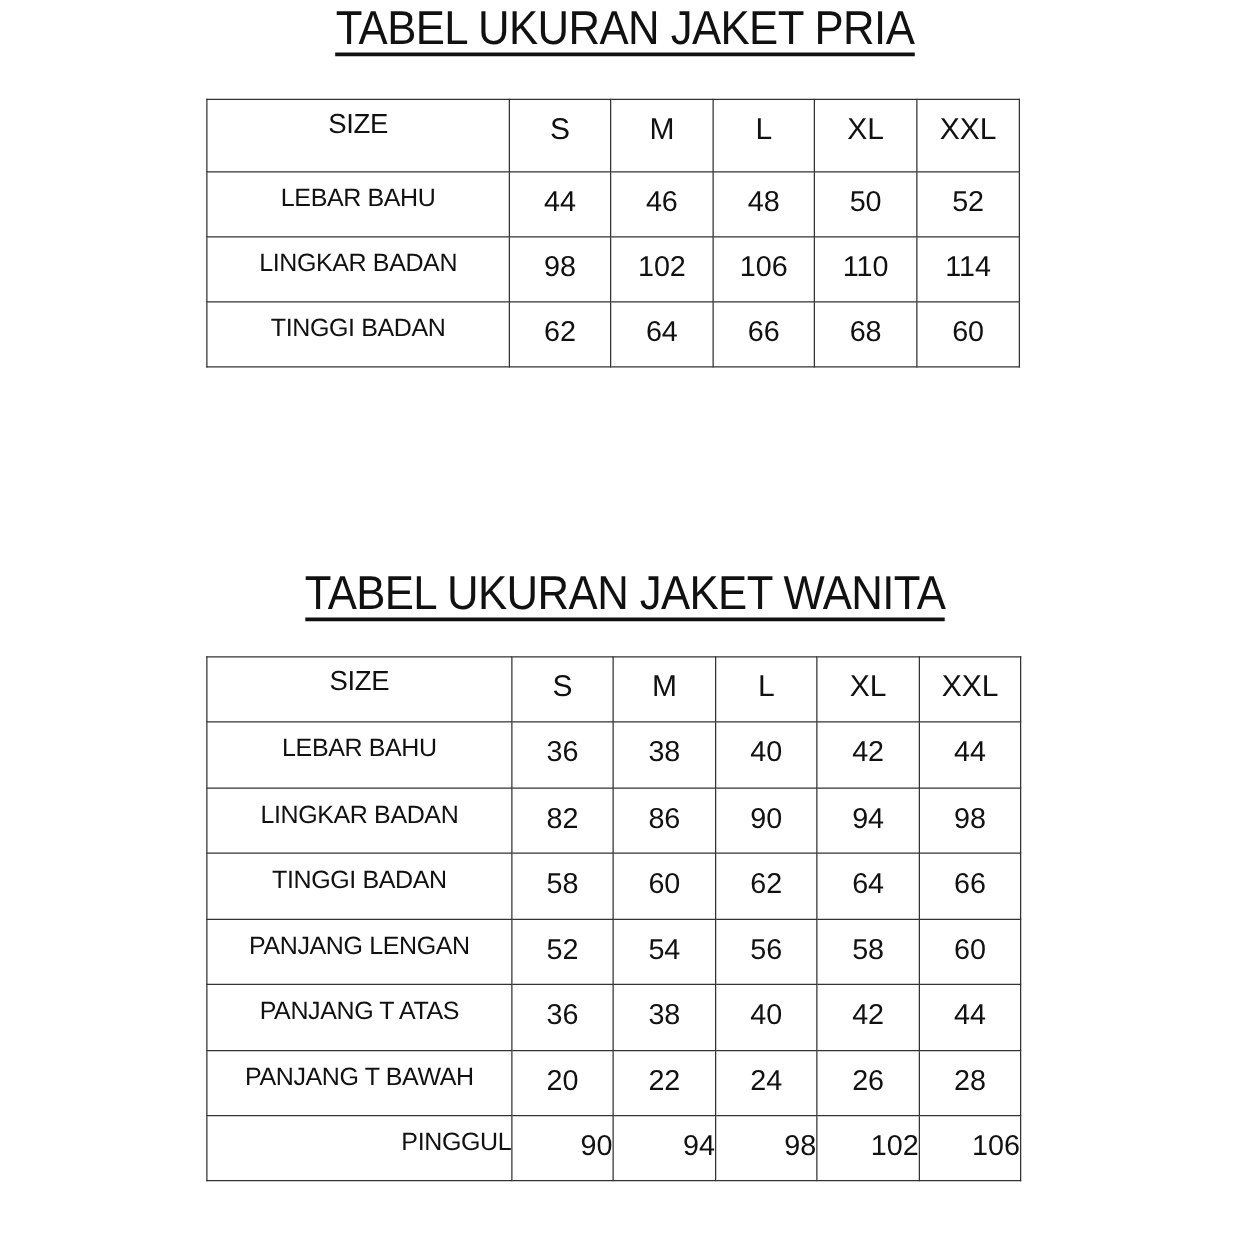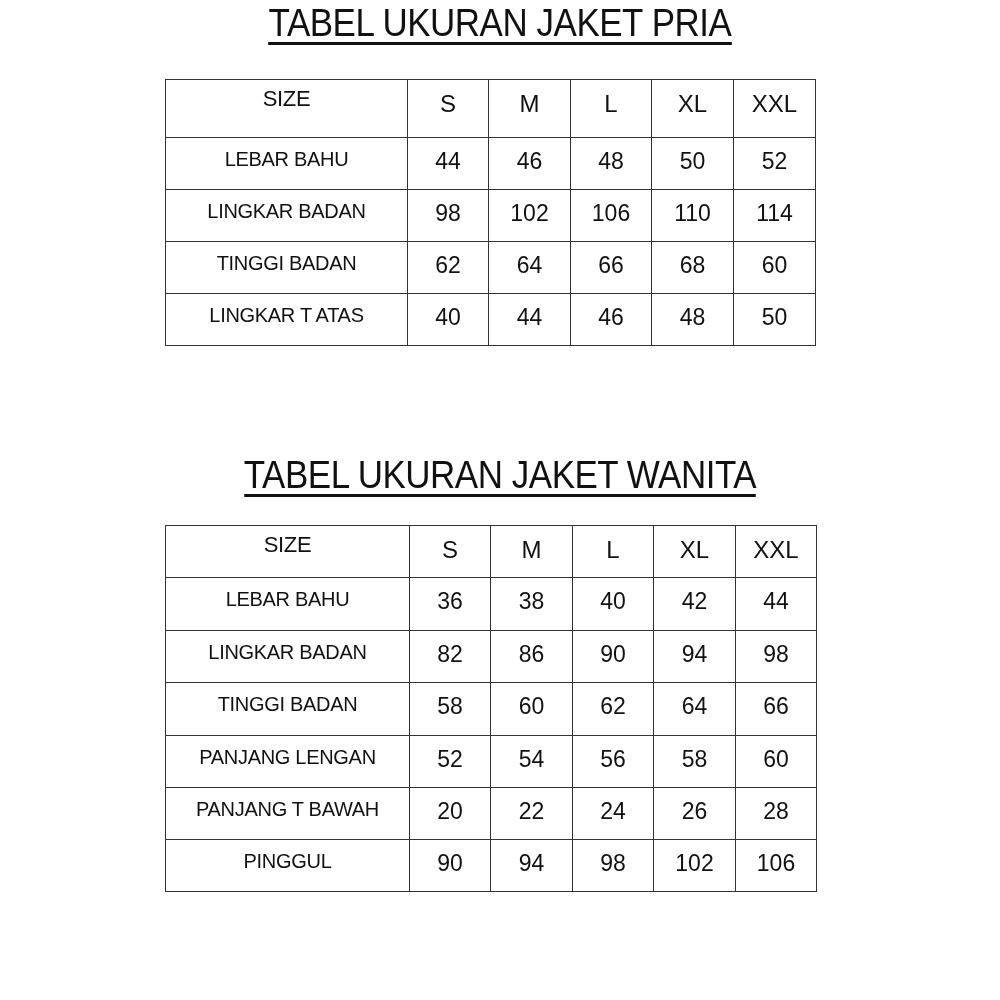--- a/index.html
+++ b/index.html
@@ -12,21 +12,21 @@
   table { position:absolute; border-collapse:collapse; table-layout:fixed;border-radius:10px; }
   td { border:1.5px solid #333; text-align:center; vertical-align:top;
        font-size:23px; padding:0; padding-top:10px; box-sizing:border-box;
        white-space:nowrap; overflow:visible; }
   td.lbl { font-size:20px; letter-spacing:-0.3px; }
   .hdr td { font-size:24px; }
   .hdr td.lbl { font-size:22px; padding-top:6px; }
   #pria { left:165px; top:79px; width:650px; }
   #wanita { left:165px; top:525px; width:651px; }
   tr.merge-top td { border-bottom:none; }
-  tr.merge-bot td { border-top:none; }
+  tr.merge-bot td { border-top:none;text-align:right; }
 </style>
 </head>
 <body>
 
 <div class="title" style="top:2px;">
   <span>TABEL UKURAN JAKET PRIA</span>
 </div>
 
 <table id="pria">
   <colgroup>
@@ -62,28 +62,20 @@
     <td>110</td>
     <td>114</td>
   </tr>
   <tr style="height:52px">
     <td class="lbl">TINGGI BADAN</td>
     <td>62</td>
     <td>64</td>
     <td>66</td>
     <td>68</td>
     <td>60</td>
-  </tr>
-  <tr style="height:52px">
-    <td class="lbl">LINGKAR T ATAS</td>
-    <td>40</td>
-    <td>44</td>
-    <td>46</td>
-    <td>48</td>
-    <td>50</td>
   </tr>
 </tbody>
   </table>
 
 <div class="title" style="top:454px;">
   <span>TABEL UKURAN JAKET WANITA</span>
 </div>
 
 <table id="wanita">
   <colgroup>
@@ -128,20 +120,28 @@
     <td>66</td>
   </tr>
   <tr style="height:52px">
     <td class="lbl">PANJANG LENGAN</td>
     <td>52</td>
     <td>54</td>
     <td>56</td>
     <td>58</td>
     <td>60</td>
   </tr>
+  <tr style="height:53px">
+    <td class="lbl">PANJANG T ATAS</td>
+    <td>36</td>
+    <td>38</td>
+    <td>40</td>
+    <td>42</td>
+    <td>44</td>
+  </tr>
   <tr style="height:52px">
     <td class="lbl">PANJANG T BAWAH</td>
     <td>20</td>
     <td>22</td>
     <td>24</td>
     <td>26</td>
     <td>28</td>
   </tr>
   <tr class="merge-bot" style="height:52px">
     <td class="lbl">PINGGUL</td>

